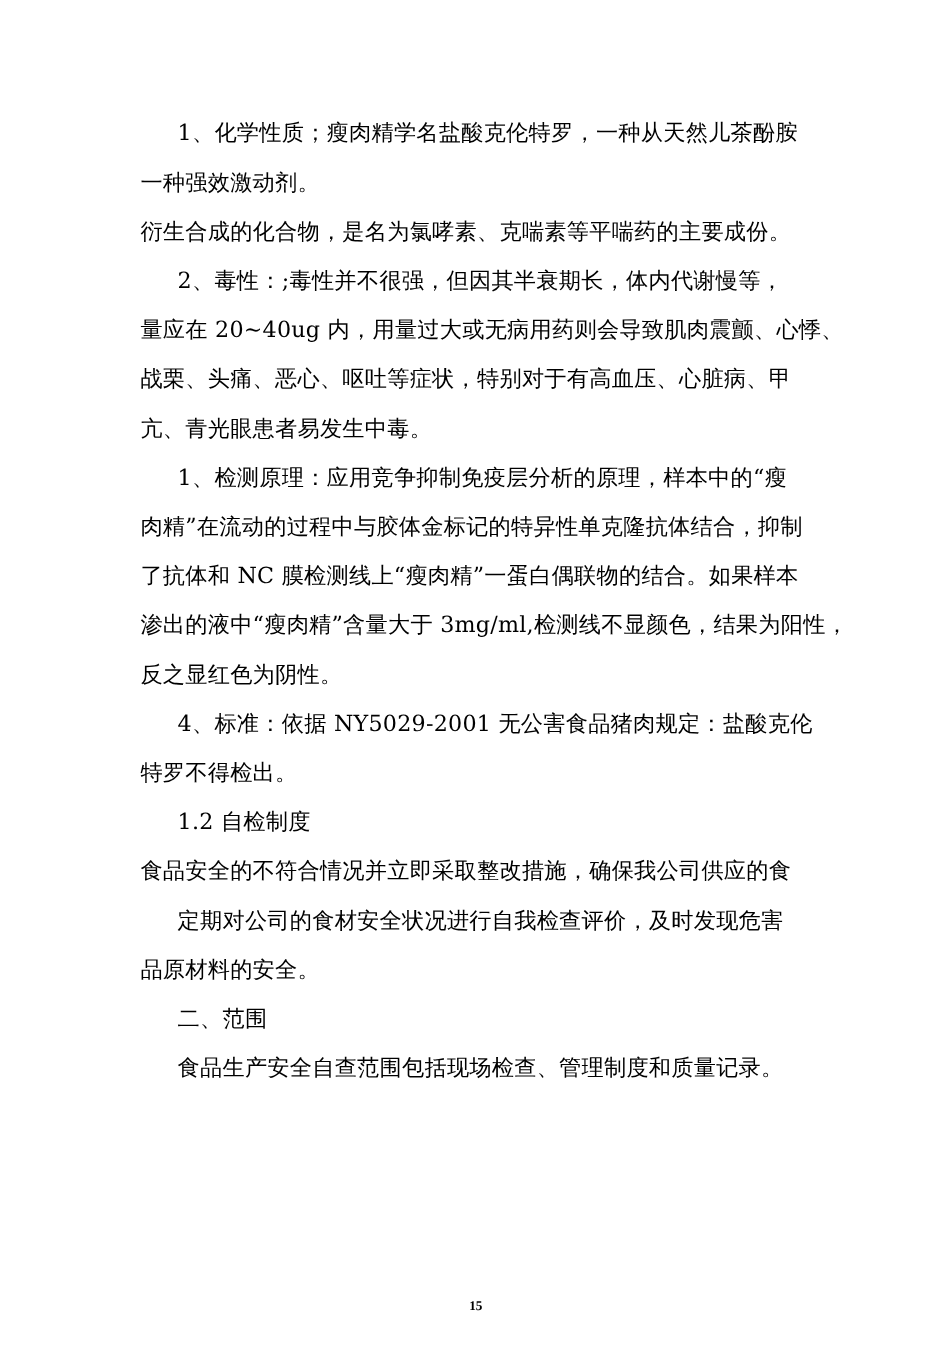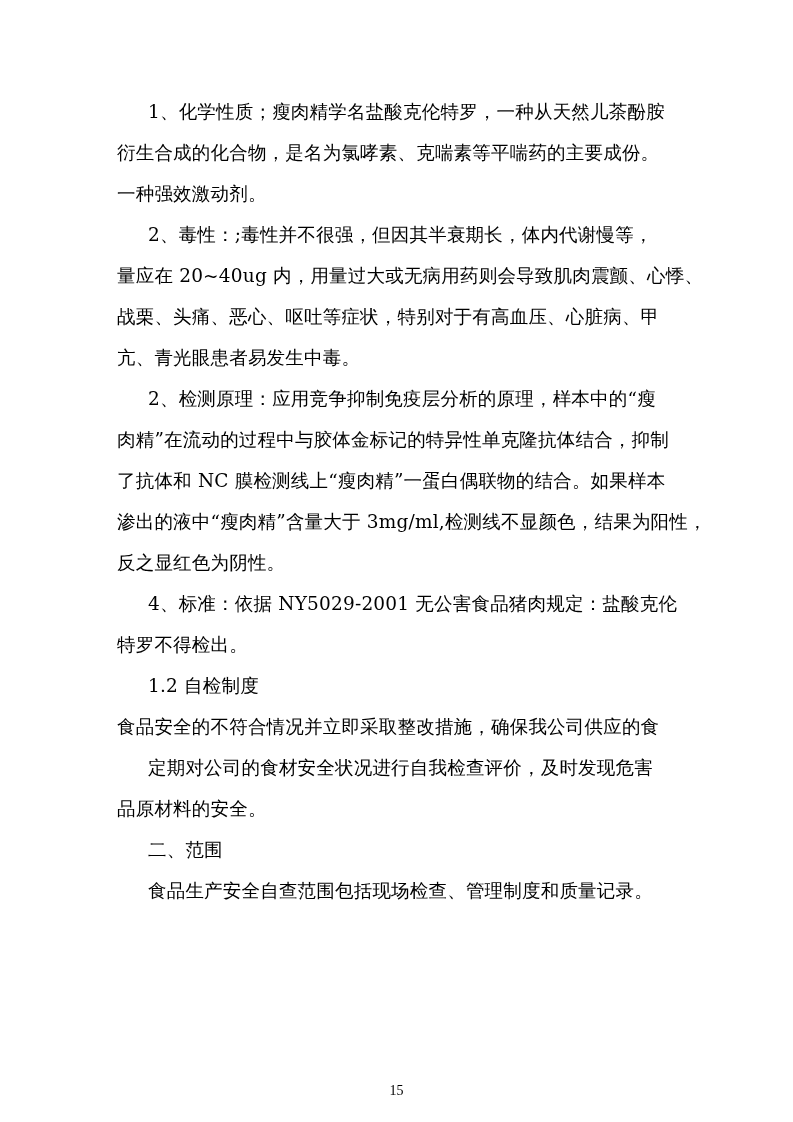--- a/index.html
+++ b/index.html
@@ -40,45 +40,46 @@
     .indent {
       padding-left: 31px;
     }
     .page-number {
       position: absolute;
       left: 0;
       width: 793px;
       top: 1083px;
       text-align: center;
       font-family: "Liberation Serif", serif;
-      font-size: 14px;
+      font-size: 11px;
       color: #000;
+      font-weight: bold;
     }
   </style>
 </head>
 <body>
 
 <div class="page">
   <div class="content">
 
     <div>
       <div class="line indent">1、化学性质；瘦肉精学名盐酸克伦特罗，一种从天然儿茶酚胺</div>
+      <div class="line">一种强效激动剂。</div>
       <div class="line">衍生合成的化合物，是名为氯哮素、克喘素等平喘药的主要成份。</div>
-      <div class="line">一种强效激动剂。</div>
     </div>
 
     <div>
       <div class="line indent">2、毒性：;毒性并不很强，但因其半衰期长，体内代谢慢等，</div>
       <div class="line">量应在 20~40ug 内，用量过大或无病用药则会导致肌肉震颤、心悸、</div>
       <div class="line">战栗、头痛、恶心、呕吐等症状，特别对于有高血压、心脏病、甲</div>
       <div class="line">亢、青光眼患者易发生中毒。</div>
     </div>
 
     <div>
-      <div class="line indent">2、检测原理：应用竞争抑制免疫层分析的原理，样本中的“瘦</div>
+      <div class="line indent">1、检测原理：应用竞争抑制免疫层分析的原理，样本中的“瘦</div>
       <div class="line">肉精”在流动的过程中与胶体金标记的特异性单克隆抗体结合，抑制</div>
       <div class="line">了抗体和 NC 膜检测线上“瘦肉精”一蛋白偶联物的结合。如果样本</div>
       <div class="line">渗出的液中“瘦肉精”含量大于 3mg/ml,检测线不显颜色，结果为阳性，</div>
       <div class="line">反之显红色为阴性。</div>
     </div>
 
     <div>
       <div class="line indent">4、标准：依据 NY5029-2001 无公害食品猪肉规定：盐酸克伦</div>
       <div class="line">特罗不得检出。</div>
     </div>

